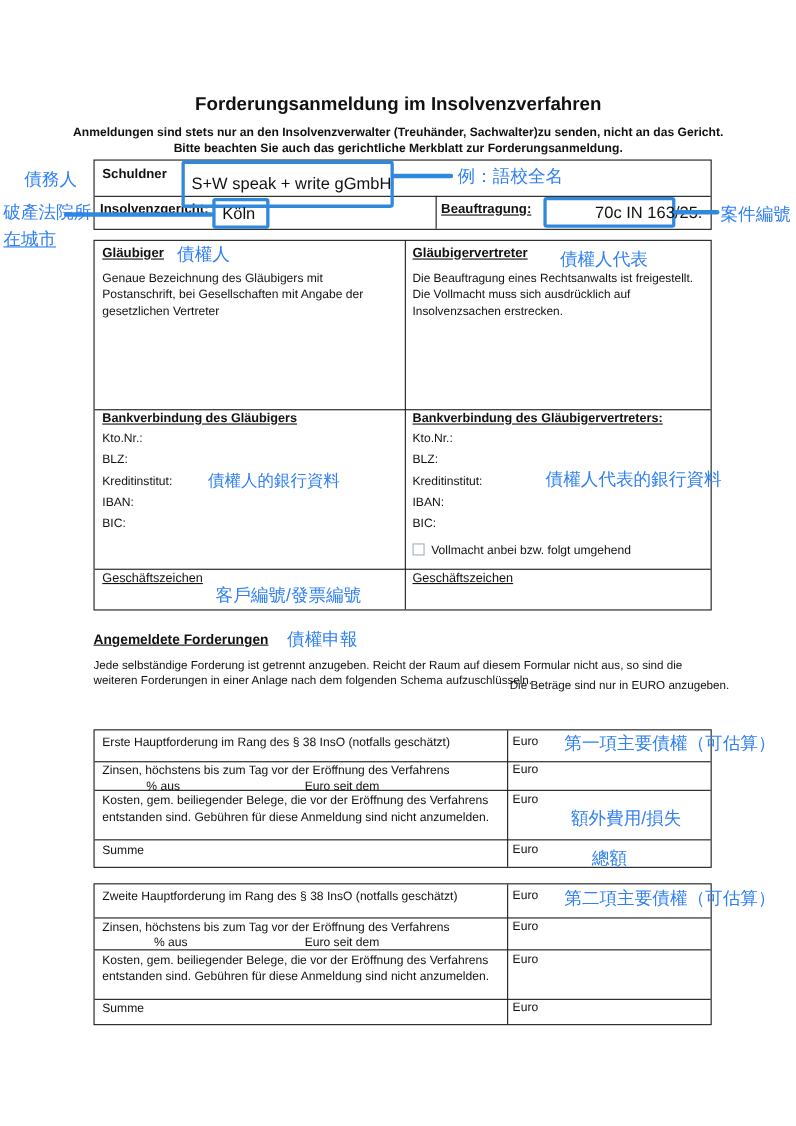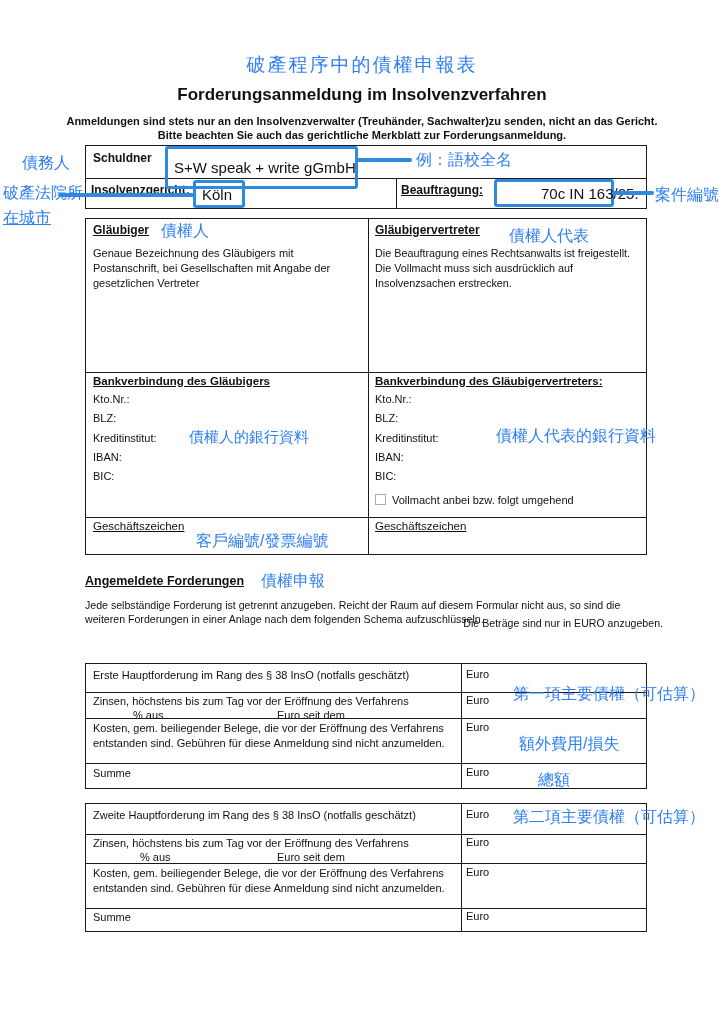--- a/index.html
+++ b/index.html
@@ -26,21 +26,20 @@
   .blue-line{position:absolute;background:#3089dc;border-radius:2px;}
   .field{font-size:11px;}
   .chk{display:inline-block;width:9px;height:9px;border:1px solid #9fb0bd;vertical-align:-1px;margin-right:6px;}
   .euro{font-size:11px;}
 </style>
 </head>
 <body>
 
 <div class="page">
 
-  <div class="abs center zh-title" style="top:52px;">破產程序中的債權申報表</div>
   <div class="abs center de-title" style="top:85px;">Forderungsanmeldung im Insolvenzverfahren</div>
   <div class="abs center instr" style="top:114px;">Anmeldungen sind stets nur an den Insolvenzverwalter (Treuhänder, Sachwalter)zu senden, nicht an das Gericht.</div>
   <div class="abs center instr" style="top:128px;">Bitte beachten Sie auch das gerichtliche Merkblatt zur Forderungsanmeldung.</div>
 
   <div class="tbl" style="left:85px;top:145px;width:562px;height:64px;">
     <div class="hline" style="top:32px;"></div>
     <div class="vline" style="left:310px;top:32px;"></div>
   </div>
   <span class="abs lbl-bold" style="left:93px;top:151px;">Schuldner</span>
   <span class="abs lbl-bold-ul" style="left:91px;top:183px;">Insolvenzgericht:</span>
@@ -101,21 +100,21 @@
   <div class="abs small-txt" style="left:85px;top:616px;width:578px;text-align:right;">Die Beträge sind nur in EURO anzugeben.</div>
 
   <div class="tbl" style="left:85px;top:663px;width:562px;height:126px;">
     <div class="vline" style="left:375px;"></div>
     <div class="hline" style="top:28px;"></div>
     <div class="hline" style="top:54px;"></div>
     <div class="hline" style="top:99px;"></div>
   </div>
   <div class="abs body-txt" style="left:93px;top:668px;width:358px;">Erste Hauptforderung im Rang des § 38 InsO (notfalls geschätzt)</div>
   <span class="abs euro" style="left:466px;top:668px;">Euro</span>
-  <span class="abs zh" style="left:513px;top:684px;">第一項主要債權（可估算）</span>
+  <span class="abs zh" style="left:513px;top:666px;">第一項主要債權（可估算）</span>
   <div class="abs body-txt" style="left:93px;top:694px;width:358px;">Zinsen, höchstens bis zum Tag vor der Eröffnung des Verfahrens</div>
   <span class="abs body-txt" style="left:133px;top:708px;">% aus</span>
   <span class="abs body-txt" style="left:277px;top:708px;">Euro seit dem</span>
   <span class="abs euro" style="left:466px;top:694px;">Euro</span>
   <div class="abs body-txt" style="left:93px;top:721px;width:352px;">Kosten, gem. beiliegender Belege, die vor der Eröffnung des Verfahrens entstanden sind. Gebühren für diese Anmeldung sind nicht anzumelden.</div>
   <span class="abs euro" style="left:466px;top:721px;">Euro</span>
   <span class="abs zh" style="left:519px;top:734px;">額外費用/損失</span>
   <span class="abs body-txt" style="left:93px;top:766px;">Summe</span>
   <span class="abs euro" style="left:466px;top:766px;">Euro</span>
   <span class="abs zh" style="left:538px;top:770px;">總額</span>

